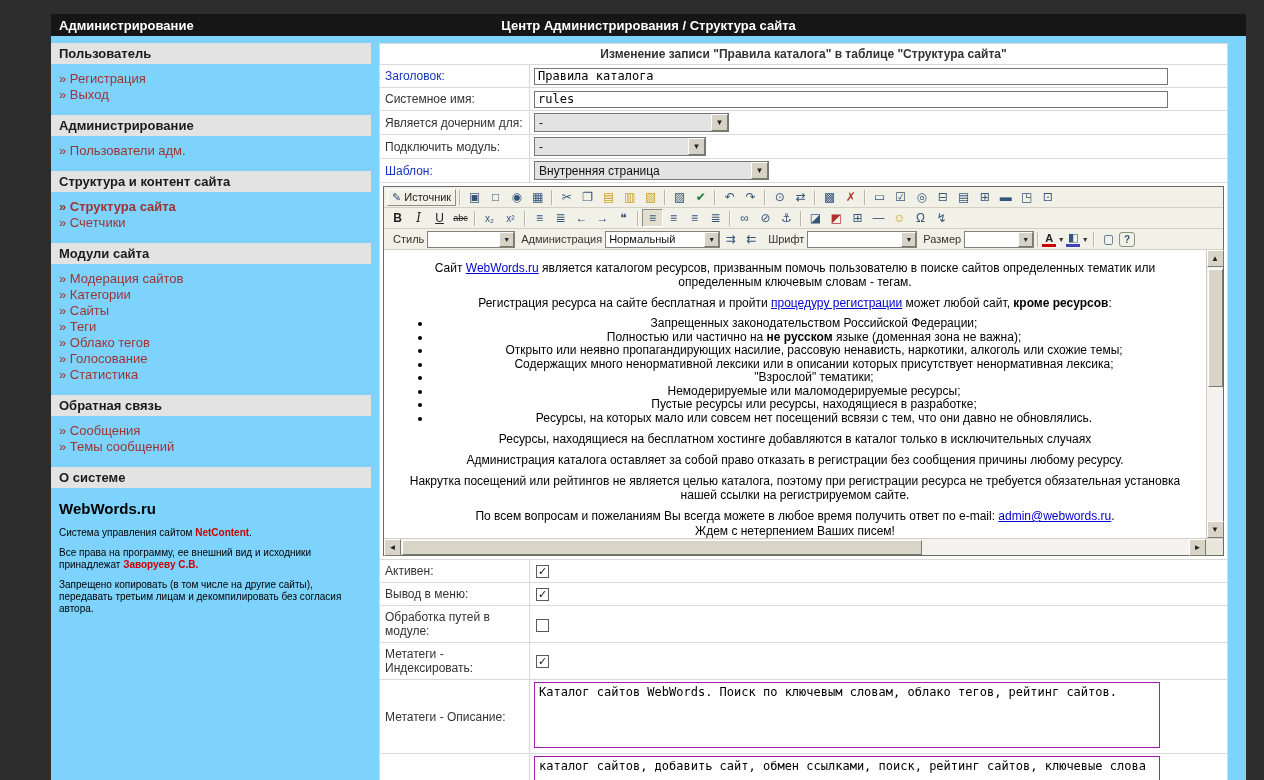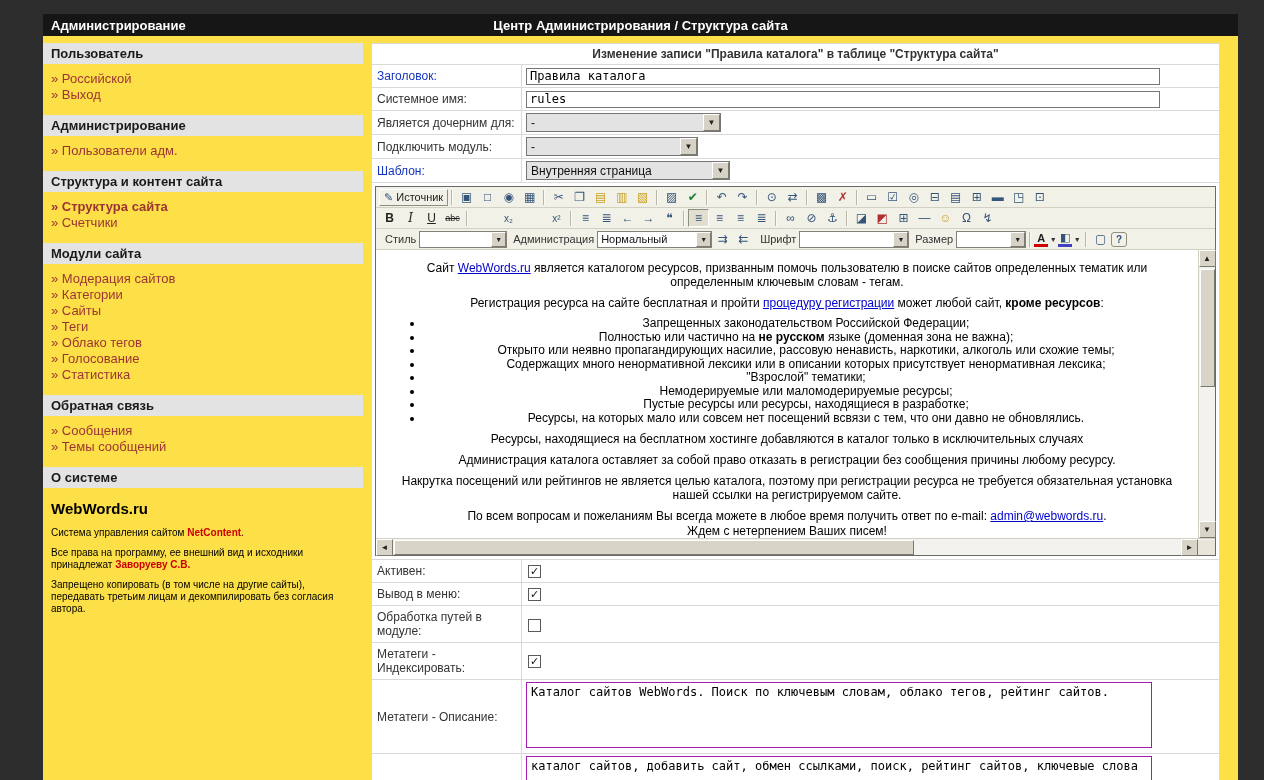--- a/index.html
+++ b/index.html
@@ -2,21 +2,21 @@
 <html><head>
 <meta charset="utf-8">
 <style>
   * { box-sizing: border-box; }
   html,body { margin:0; padding:0; }
   body {
     width:1264px; height:780px; overflow:hidden;
     background:#2d2d2d;
     font-family:"Liberation Sans","DejaVu Sans",sans-serif;
   }
-  .page { position:absolute; left:43px; top:14px; width:1195px; height:766px; background:#fde047; }
+  .page { position:absolute; left:51px; top:14px; width:1195px; height:766px; background:#7dd3fc; }
   .topbar { height:22px; background:#161616; color:#fff; font-size:13px; font-weight:bold; position:relative; display:flex; align-items:center; }
   .tb-left { padding-left:8px; position:relative; z-index:2; }
   .tb-center { position:absolute; left:0; right:0; text-align:center; }
   .layout { display:flex; height:744px; }
 
   
   .sidebar { flex:0 0 320px; width:320px; padding-top:7px; }
   .side-header { background:#e3e3e3; font-size:13px; font-weight:bold; color:#1a1a1a; padding:3px 8px; margin:13px 0 7px; }
   .side-section.first .side-header { margin-top:0; }
   .side-link { display:block; color:#9c3434; font-size:13px; line-height:15px; margin:1px 0; padding:0 8px; text-decoration:none; cursor:pointer; }
@@ -30,30 +30,30 @@
   table.form { border-collapse:collapse; width:849px; }
   table.form td { border:1px solid #d9d9d9; font-size:12px; color:#333; vertical-align:middle; background:#fff; }
   td.lbl { width:150px; padding:4px 5px; }
   td.lbl.blue { color:#1535c0; }
   td.fld { padding:2px 4px; }
   .title-row td { background:#ececec; font-weight:bold; text-align:center; color:#14143c; padding:3px; font-size:12px; }
   input.txt { width:634px; height:17px; border:1px solid #767676; font-family:"DejaVu Sans Mono",monospace; font-size:12px; padding:1px 3px; background:#fff; color:#000; }
   .select { display:inline-flex; align-items:center; height:19px; border:1px solid #767676; background:#e3e3e3; }
   .sel-val { flex:1; font-size:12px; padding:0 4px; color:#111; white-space:nowrap; overflow:hidden; }
   .sel-btn { flex:0 0 17px; width:17px; height:17px; background:#d6d2c6; border:1px solid #fff; border-right-color:#7a7a6d; border-bottom-color:#7a7a6d; display:flex; align-items:center; justify-content:center; font-size:8px; color:#222; cursor:pointer; }
-  .w195{width:195px} .w172{width:172px} .w225{width:204px}
+  .w195{width:195px} .w172{width:172px} .w225{width:235px}
 
   
   .ed-cell { padding:3px; }
   .editor { border:1px solid #696969; width:841px; background:#f2f1e7; }
   .tb-row { display:flex; align-items:center; padding:1px 3px; height:21px; border-bottom:1px solid #d2d0c2; }
   .src-btn { display:inline-flex; align-items:center; gap:3px; border:1px solid; border-color:#fff #8f8f7f #8f8f7f #fff; padding:0 4px; height:17px; font-size:11px; color:#222; cursor:pointer; white-space:nowrap; }
   .tb-ico { color:#35547a; font-size:11px; }
   .tb { flex:0 0 auto; width:21px; height:18px; display:inline-flex; align-items:center; justify-content:center; font-size:12px; color:#35547a; cursor:pointer; }
-  .tb.sm { font-size:10px;margin-left:27px; }
+  .tb.sm { font-size:10px; }
   .tb.pressed { border:1px solid; border-color:#8f8f7f #fff #fff #8f8f7f; background:#e2dfd0; }
   .tb.b { font-weight:bold; color:#222; }
   .tb.i { font-style:italic; font-family:"DejaVu Serif",serif; color:#222; }
   .tb.u { text-decoration:underline; color:#222; }
   .tb.s { text-decoration:line-through; font-size:9px; color:#222; }
   .tb.green { color:#1e7e34; } .tb.red2 { color:#b03030; } .tb.yellow { color:#c9a227; }
   .sep { width:0; border-left:1px solid #b9b7a8; border-right:1px solid #fbfaf4; height:15px; margin:0 3px; flex:0 0 auto; }
   .tb-label { font-size:11px; color:#333; margin:0 3px 0 6px; white-space:nowrap; }
   .tsel { display:inline-flex; align-items:center; height:17px; border:1px solid #82827a; background:#fff;gap:20px; }
   .tsel .sel-btn { flex:0 0 15px; width:15px; height:15px; font-size:7px; }
@@ -92,21 +92,21 @@
 <div class="page">
   <div class="topbar">
     <span class="tb-left">Администрирование</span>
     <span class="tb-center">Центр Администрирования / Структура сайта</span>
   </div>
   <div class="layout">
 
     <div class="sidebar">
       <div class="side-section first">
         <div class="side-header">Пользователь</div>
-        <a class="side-link">» Российской</a>
+        <a class="side-link">» Регистрация</a>
         <a class="side-link">» Выход</a>
       </div>
       <div class="side-section">
         <div class="side-header">Администрирование</div>
         <a class="side-link">» Пользователи адм.</a>
       </div>
       <div class="side-section">
         <div class="side-header">Структура и контент сайта</div>
         <a class="side-link active">» Структура сайта</a>
         <a class="side-link">» Счетчики</a>

